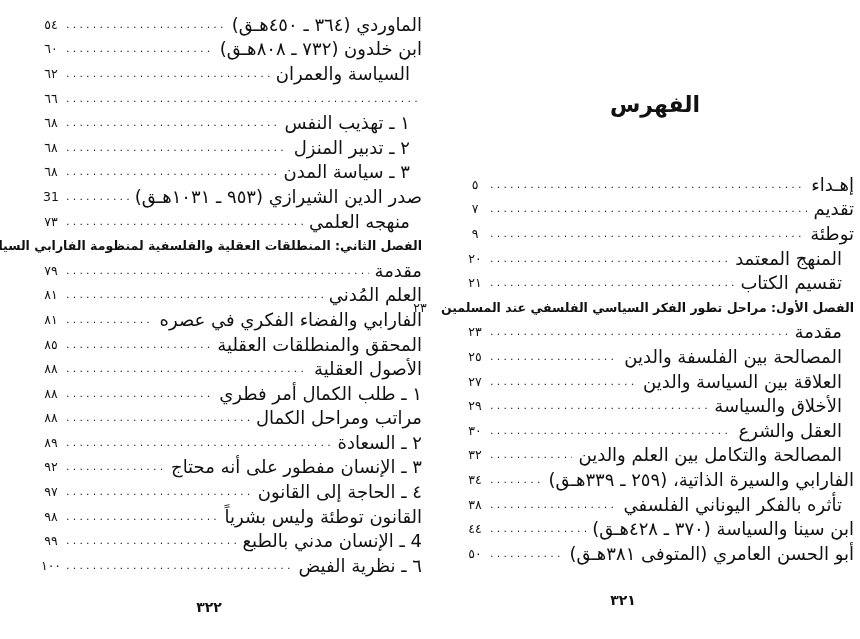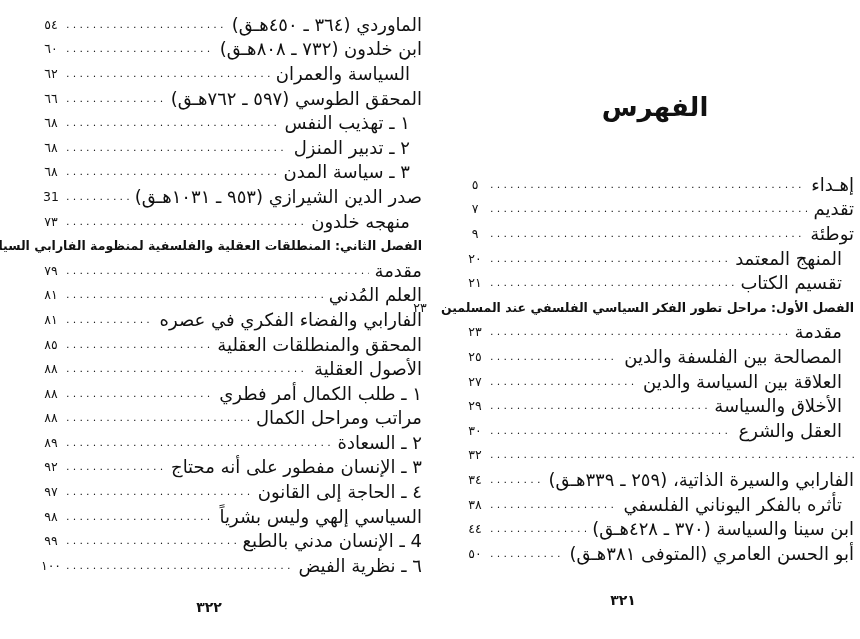--- a/index.html
+++ b/index.html
@@ -26,21 +26,21 @@
     .dots {
       flex: 1 1 auto; overflow: hidden; font-size: 11px; letter-spacing: 3.2px;
       color: #222; text-align: right; direction: ltr; line-height: 1;
     }
     .num {
       flex: 0 0 30px; font-size: 12.5px; text-align: center; direction: rtl;
       font-weight: normal;
     }
     .heading {
       position: absolute; left: 0; width: 100%; text-align: center;
-      font-size: 26px; font-weight: bold; top: 92px; direction: rtl;
+      font-size: 22px; font-weight: bold; top: 92px; direction: rtl;
       padding-left: 20px; box-sizing: border-box;
     }
     .folio {
       position: absolute; top: 599px; width: 100%; text-align: center;
       font-size: 14px; font-weight: bold; direction: rtl;
     }
     .page-left .folio { left: -6px; }
     .page-right .folio { left: -22px; top: 592px; }
   </style>
 </head>
@@ -57,21 +57,20 @@
         <span class="title">ابن خلدون (٧٣٢ ـ ٨٠٨هـق)</span>
         <span class="dots">........................................................................................................................</span>
         <span class="num">٦٠</span>
       </li>
       <li class="row indent">
         <span class="title">السياسة والعمران</span>
         <span class="dots">........................................................................................................................</span>
         <span class="num">٦٢</span>
       </li>
       <li class="row">
-        <span class="title">المحقق الطوسي (٥٩٧ ـ ٧٦٢هـق)</span>
         <span class="dots">........................................................................................................................</span>
         <span class="num">٦٦</span>
       </li>
       <li class="row indent">
         <span class="title">١ ـ تهذيب النفس</span>
         <span class="dots">........................................................................................................................</span>
         <span class="num">٦٨</span>
       </li>
       <li class="row indent">
         <span class="title">٢ ـ تدبير المنزل</span>
@@ -82,21 +81,21 @@
         <span class="title">٣ ـ سياسة المدن</span>
         <span class="dots">........................................................................................................................</span>
         <span class="num">٦٨</span>
       </li>
       <li class="row">
         <span class="title">صدر الدين الشيرازي (٩٥٣ ـ ١٠٣١هـق)</span>
         <span class="dots">........................................................................................................................</span>
         <span class="num">31</span>
       </li>
       <li class="row indent">
-        <span class="title">منهجه خلدون</span>
+        <span class="title">منهجه العلمي</span>
         <span class="dots">........................................................................................................................</span>
         <span class="num">٧٣</span>
       </li>
       <li class="row bold">
         <span class="title">الفصل الثاني: المنطلقات العقلية والفلسفية لمنظومة الفارابي السياسية</span>
         <span class="dots">........................................................................................................................</span>
       </li>
       <li class="row">
         <span class="title">مقدمة</span>
         <span class="dots">........................................................................................................................</span>
@@ -141,21 +140,21 @@
         <span class="title">٣ ـ الإنسان مفطور على أنه محتاج</span>
         <span class="dots">........................................................................................................................</span>
         <span class="num">٩٢</span>
       </li>
       <li class="row">
         <span class="title">٤ ـ الحاجة إلى القانون</span>
         <span class="dots">........................................................................................................................</span>
         <span class="num">٩٧</span>
       </li>
       <li class="row">
-        <span class="title">السياسي إلهي وليس بشرياً</span>
+        <span class="title">القانون توطئة وليس بشرياً</span>
         <span class="dots">........................................................................................................................</span>
         <span class="num">٩٨</span>
       </li>
       <li class="row">
         <span class="title">4 ـ الإنسان مدني بالطبع</span>
         <span class="dots">........................................................................................................................</span>
         <span class="num">٩٩</span>
       </li>
       <li class="row">
         <span class="title">٦ ـ نظرية الفيض</span>
@@ -218,20 +217,21 @@
         <span class="title">الأخلاق والسياسة</span>
         <span class="dots">........................................................................................................................</span>
         <span class="num">٢٩</span>
       </li>
       <li class="row indent">
         <span class="title">العقل والشرع</span>
         <span class="dots">........................................................................................................................</span>
         <span class="num">٣٠</span>
       </li>
       <li class="row indent">
+        <span class="title">المصالحة والتكامل بين العلم والدين</span>
         <span class="dots">........................................................................................................................</span>
         <span class="num">٣٢</span>
       </li>
       <li class="row">
         <span class="title">الفارابي والسيرة الذاتية، (٢٥٩ ـ ٣٣٩هـق)</span>
         <span class="dots">........................................................................................................................</span>
         <span class="num">٣٤</span>
       </li>
       <li class="row indent">
         <span class="title">تأثره بالفكر اليوناني الفلسفي</span>

